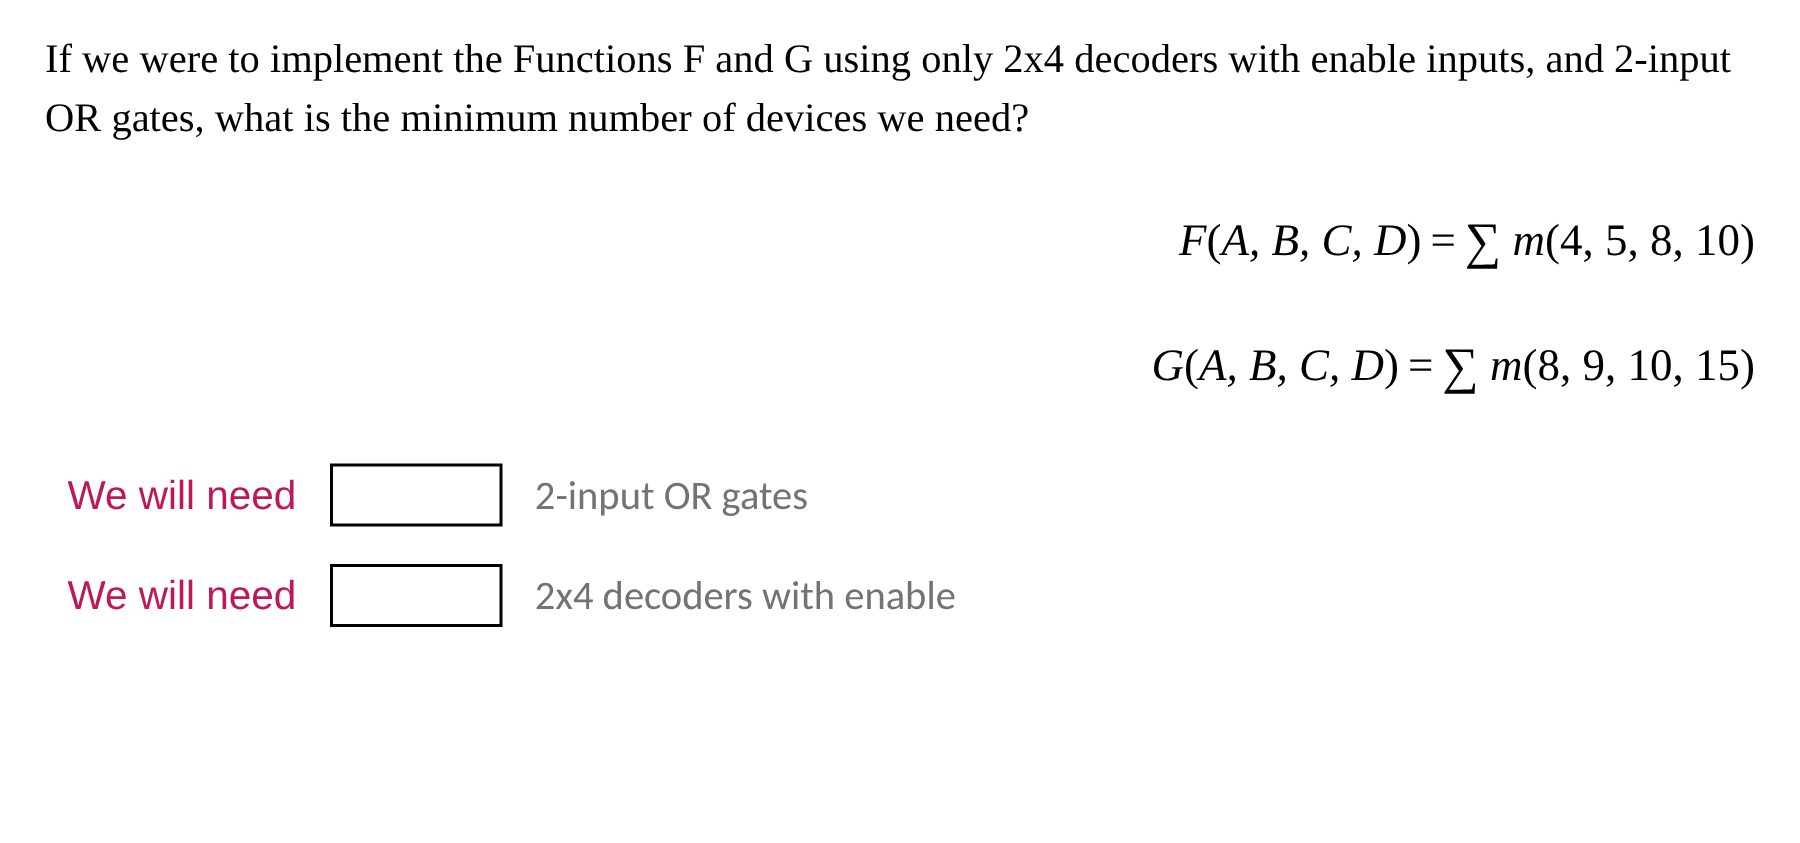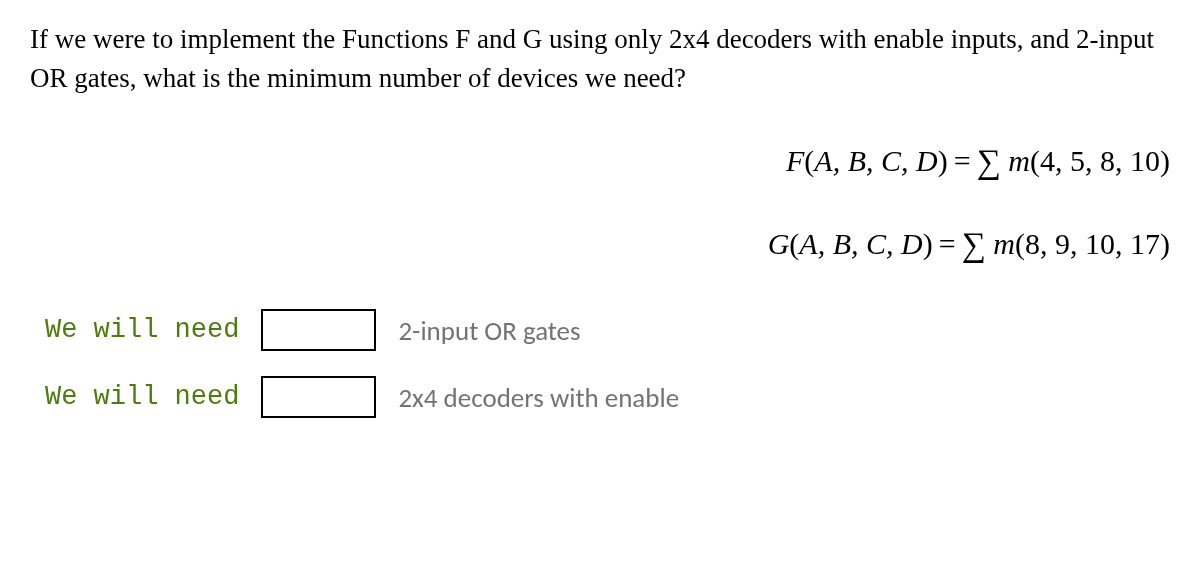--- a/index.html
+++ b/index.html
@@ -55,23 +55,23 @@
     .formula .nums {
       font-style: normal;
     }
     .answer-row {
       display: flex;
       align-items: center;
       margin-bottom: 25px;
       padding-left: 15px;
     }
     .answer-label {
-      font-family: Liberation Mono, monospace;
+      font-family: Liberation Sans, sans-serif;
       font-size: 27px;
-      color: #4d7c0f;
+      color: #be185d;
     }
     .answer-input {
       width: 115px;
       height: 42px;
       border: 2px solid #000;
       margin: 0 22px;
       background: #fff;
       font-size: 22px;
       padding: 4px 8px;
       font-family: Calibri, Arial, sans-serif;
@@ -88,21 +88,21 @@
 <div class="question-text">If we were to implement the Functions F and G using only 2x4 decoders with enable inputs, and 2-input OR gates, what is the minimum number of devices we need?</div>
 
 <div class="formula-container">
   <span class="formula">
     <span class="func">F</span><span class="paren">(</span><span class="vars">A, B, C, D</span><span class="paren">)</span><span class="equals">=</span><span class="sigma">∑</span> <span class="m">m</span><span class="paren">(</span><span class="nums">4, 5, 8, 10</span><span class="paren">)</span>
   </span>
 </div>
 
 <div class="formula-container">
   <span class="formula">
-    <span class="func">G</span><span class="paren">(</span><span class="vars">A, B, C, D</span><span class="paren">)</span><span class="equals">=</span><span class="sigma">∑</span> <span class="m">m</span><span class="paren">(</span><span class="nums">8, 9, 10, 17</span><span class="paren">)</span>
+    <span class="func">G</span><span class="paren">(</span><span class="vars">A, B, C, D</span><span class="paren">)</span><span class="equals">=</span><span class="sigma">∑</span> <span class="m">m</span><span class="paren">(</span><span class="nums">8, 9, 10, 15</span><span class="paren">)</span>
   </span>
 </div>
 
 <div class="answer-row">
   <span class="answer-label">We will need</span>
   <input type="text" class="answer-input" value="" style="">
   <span class="answer-suffix">2-input OR gates</span>
 </div>
 
 <div class="answer-row">

